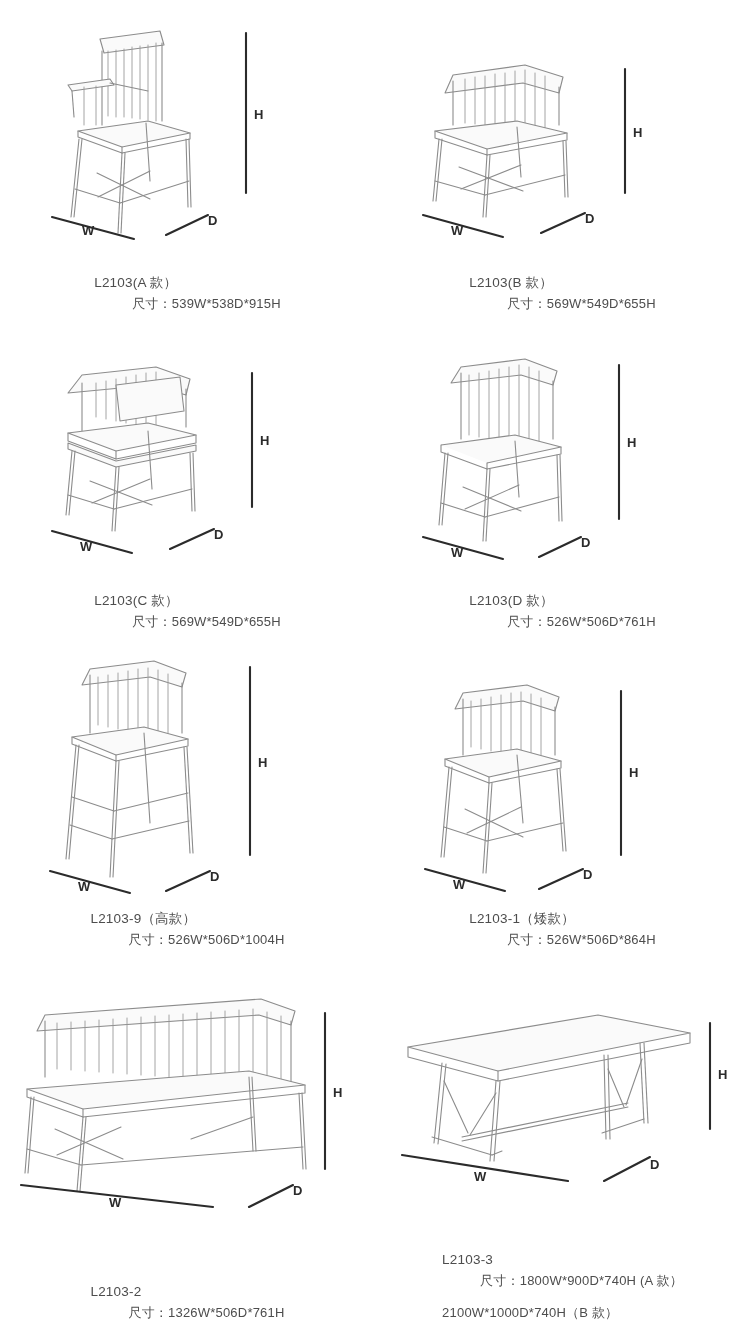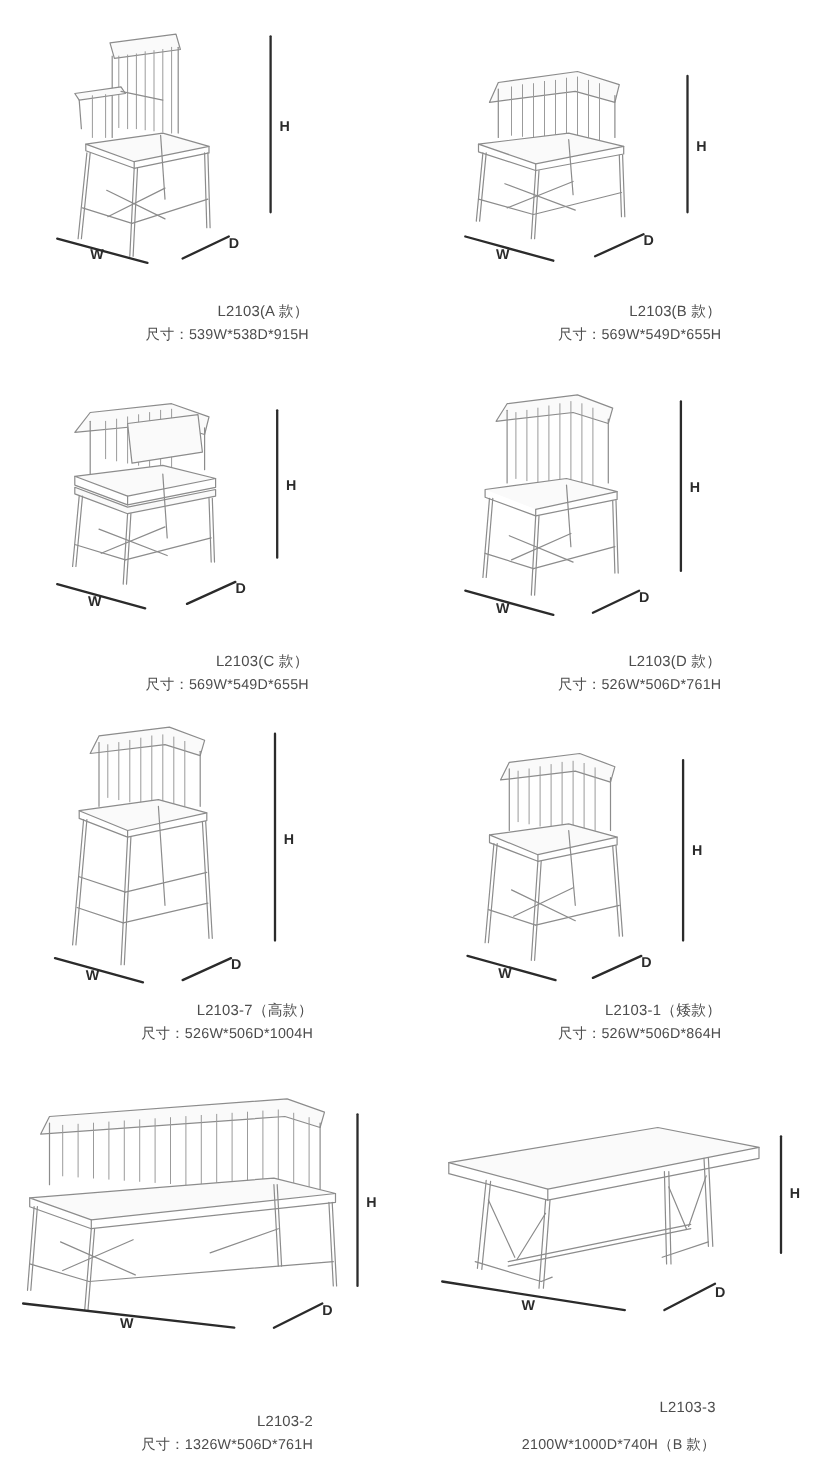--- a/index.html
+++ b/index.html
@@ -38,21 +38,21 @@
     width: 340px;
     flex: 1 1 auto;
     display: flex;
     align-items: center;
     justify-content: center;
   }
   .fig svg {
     display: block;
   }
   .caption {
-    text-align: right;
+    text-align: left;
     line-height: 1.55;
     padding-bottom: 4px;
   }
   .cap-name {
     font-size: 13.5px;
     color: #4d4d4d;
     letter-spacing: .2px;
   }
   .cap-size {
     font-size: 13px;
@@ -335,21 +335,21 @@
           <path class="ln" d="M74 192 L151 174"></path>
           <path class="dim" d="M212 20 L212 208"></path>
           <text class="dimlabel" x="220" y="120">H</text>
           <path class="dim" d="M12 224 L92 246"></path>
           <text class="dimlabel" x="40" y="244">W</text>
           <path class="dim" d="M128 244 L172 224"></path>
           <text class="dimlabel" x="172" y="234">D</text>
         </svg>
       </div>
       <div class="caption">
-        <div class="cap-name">L2103-7（高款）</div>
+        <div class="cap-name">L2103-9（高款）</div>
         <div class="cap-size">尺寸：526W*506D*1004H</div>
       </div>
     </div>
 
     <div class="cell">
       <div class="fig">
         <svg width="300" height="250" viewBox="0 0 300 250">
           <path class="fillpanel" d="M42 62 L50 46 L114 38 L146 50 L142 64 L110 54 Z"></path>
           <g class="ln-thin">
             <path d="M58 54 L58 100"></path>
@@ -480,18 +480,19 @@
 
           <path class="dim" d="M14 178 L180 204"></path>
           <text class="dimlabel" x="86" y="204">W</text>
 
           <path class="dim" d="M216 204 L262 180"></path>
           <text class="dimlabel" x="262" y="192">D</text>
         </svg>
       </div>
       <div class="caption">
         <div class="cap-name">L2103-3</div>
+        <div class="cap-size">尺寸：1800W*900D*740H (A 款）</div>
         <div class="cap-size-extra">2100W*1000D*740H（B 款）</div>
       </div>
     </div>
 
   </div>
 </div>
 
 </body></html>

